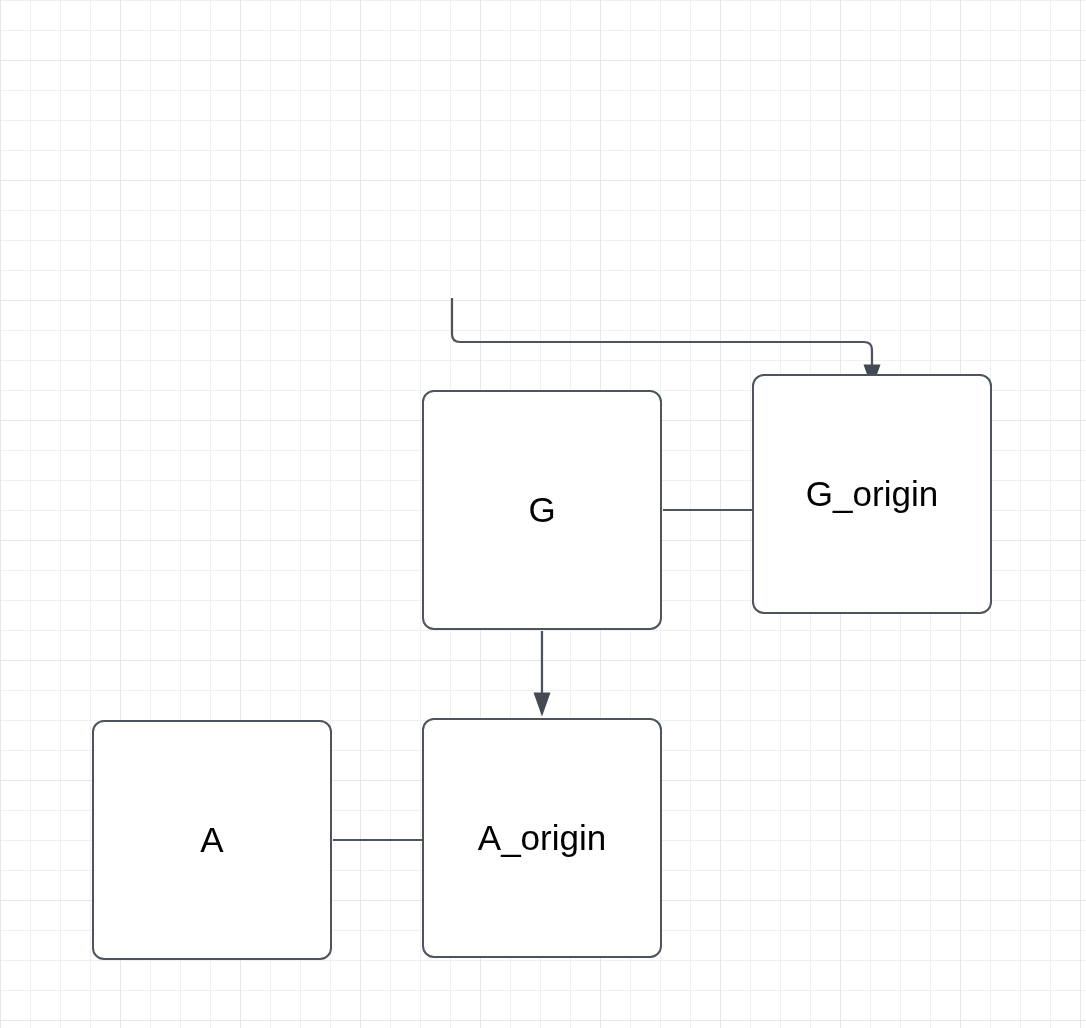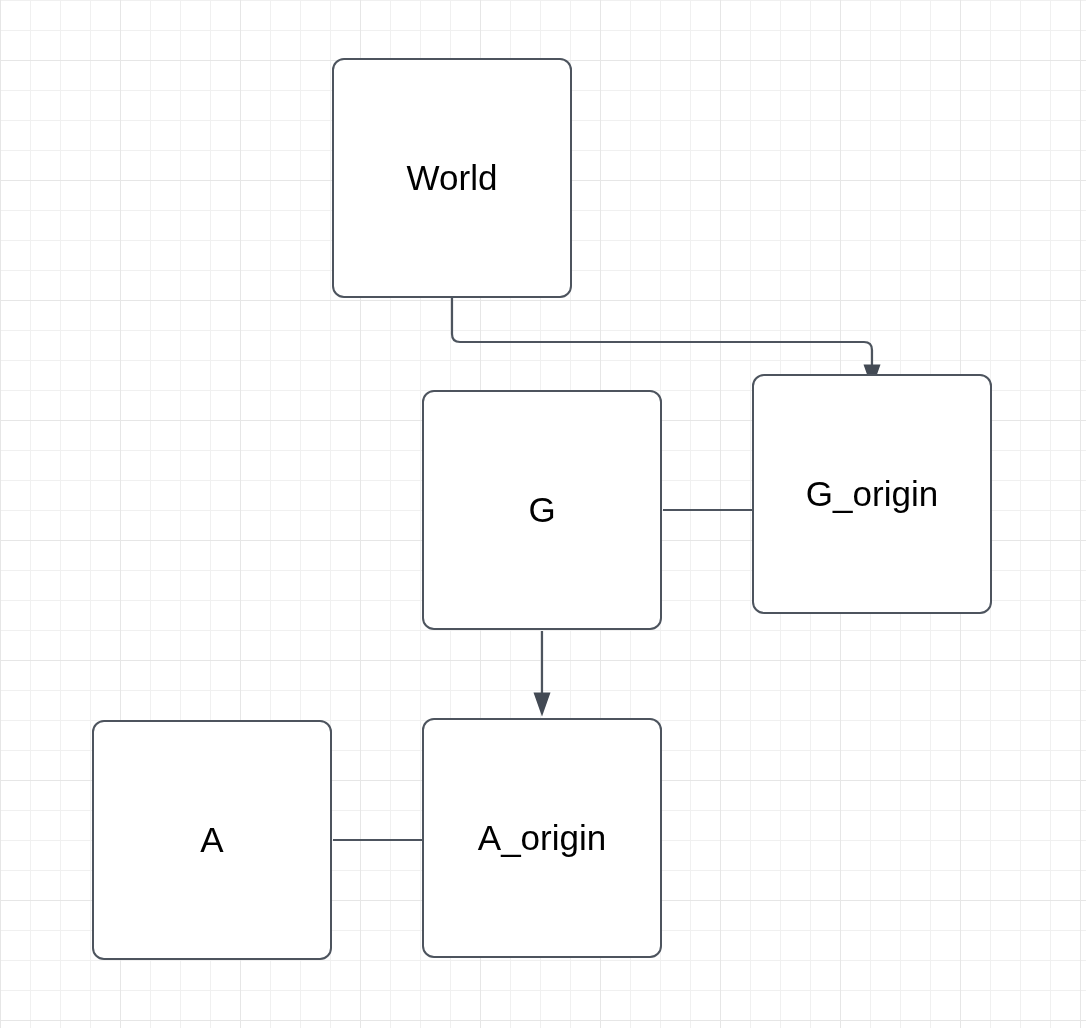--- a/index.html
+++ b/index.html
@@ -76,23 +76,20 @@
     <polygon class="arrowhead" points="872,388.5 863.5,364.5 880.5,364.5"></polygon>
 
     <path class="edge" d="M 663 510 L 752 510"></path>
 
     <path class="edge" d="M 542 631 L 542 693"></path>
     <polygon class="arrowhead" points="542,716.5 533.5,692.5 550.5,692.5"></polygon>
 
     <path class="edge" d="M 333 840 L 422 840"></path>
   </svg>
 
-  <div class="node n-world">
-    <span class="label">World</span>
-  </div>
 
   <div class="node n-g">
     <span class="label">G</span>
   </div>
 
   <div class="node n-gorigin">
     <span class="label">G_origin</span>
   </div>
 
   <div class="node n-a">

